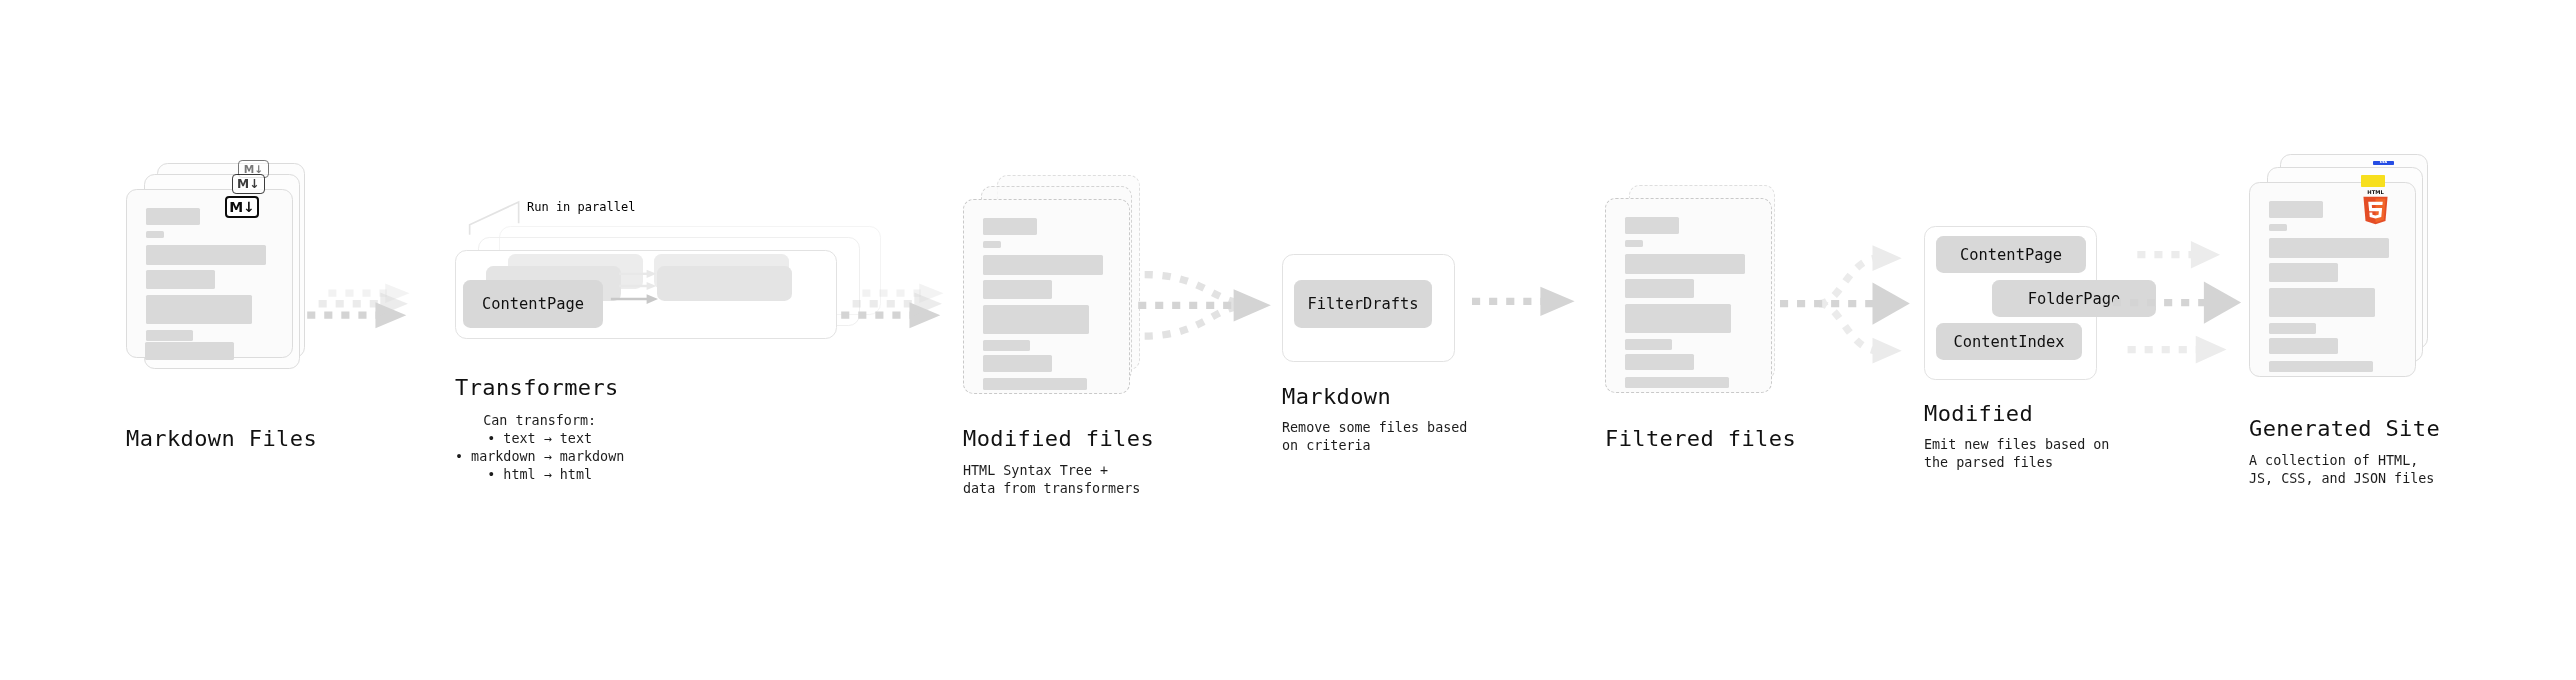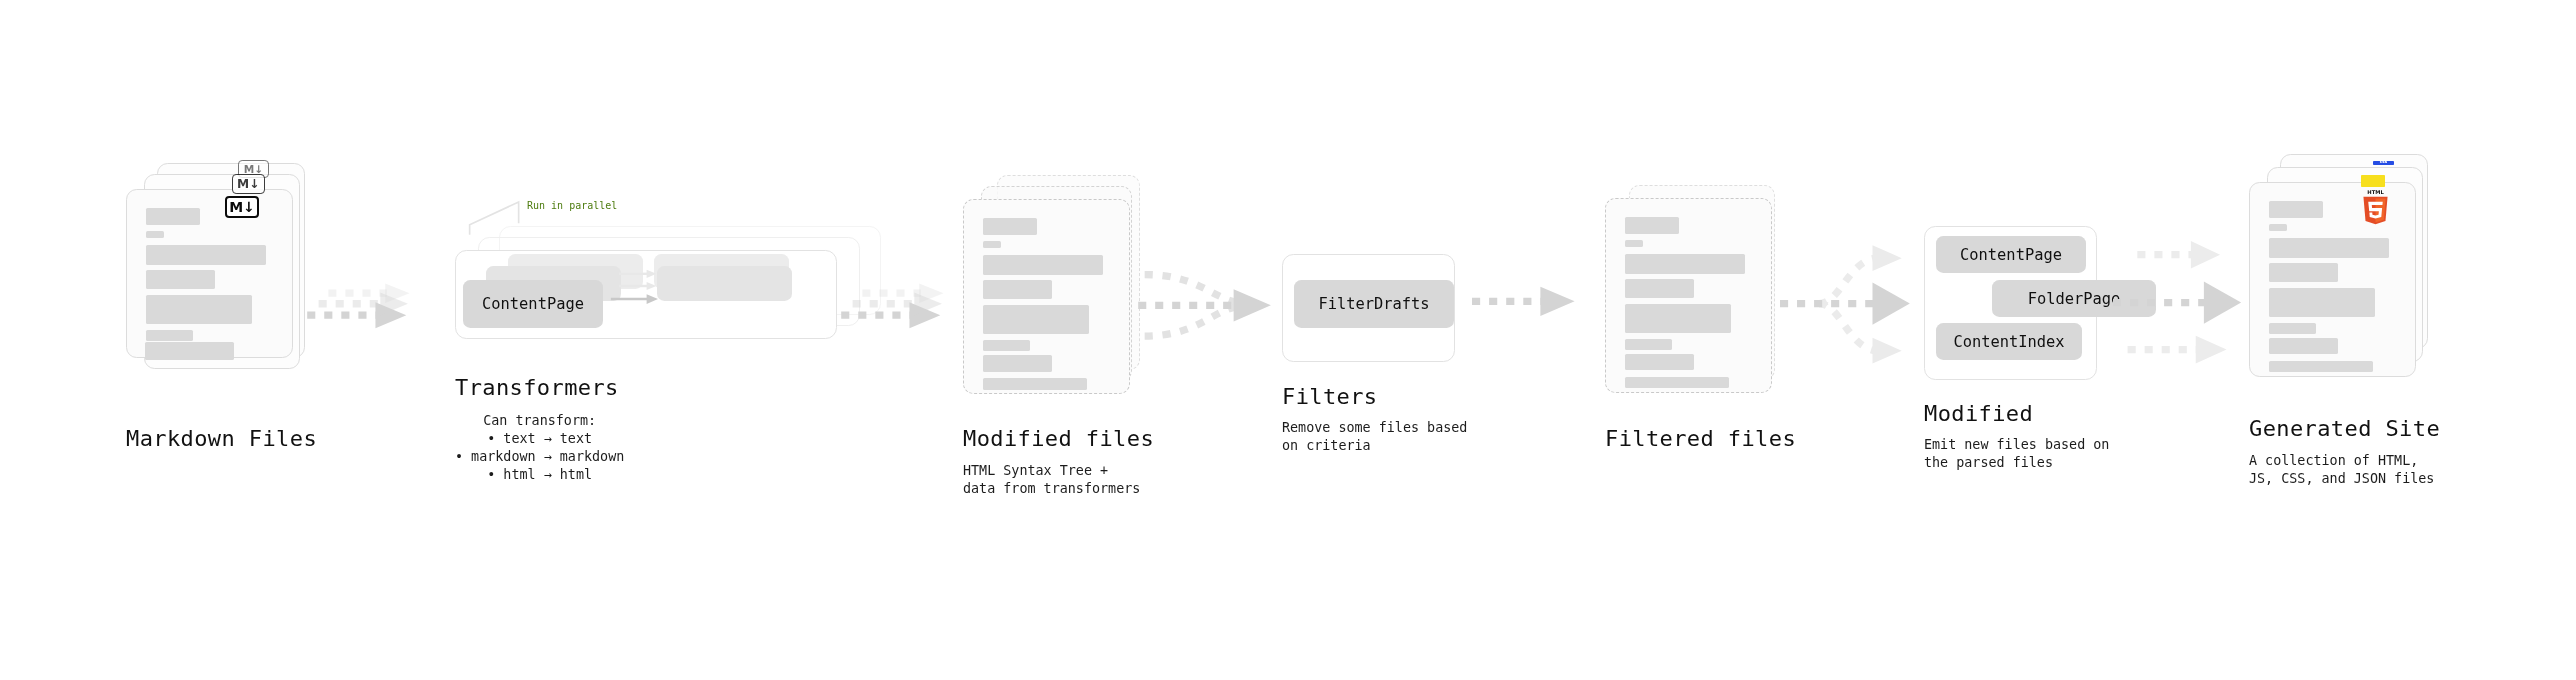--- a/index.html
+++ b/index.html
@@ -61,21 +61,21 @@
     background:#d8d8d8;display:flex;align-items:center;justify-content:center;
     font-family:"DejaVu Sans Mono","Liberation Mono",monospace;
     font-size:15.4px;color:#101010;white-space:nowrap;
   }
   .chip.g1{background:#ececec;color:transparent;}
   .chip.g2{background:#e4e4e4;color:transparent;}
 
   .runlabel{
     position:absolute;
     font-family:"DejaVu Sans Mono","Liberation Mono",monospace;
-    font-size:10px;color:#4d7c0f;white-space:nowrap;
+    font-size:12px;color:#000000;white-space:nowrap;
   }
   svg{overflow:visible;}
 </style>
 </head>
 <body>
 
 <div id="stage">
 
   <div class="stack abs" style="left:126px;top:163px;">
     <div class="doc l3" style="left:31px;top:0px;width:148px;height:195px;"></div>
@@ -188,24 +188,24 @@
       <path d="M8,18 C70,18 88,44 120,52"></path>
       <path d="M8,94 C70,94 88,66 120,58"></path>
     </g>
     <g stroke="#d4d4d4" stroke-width="9" stroke-dasharray="10 11" fill="#d4d4d4">
       <line x1="0" y1="56" x2="122" y2="56"></line>
       <polygon points="118,36 164,56 118,76" stroke="none"></polygon>
     </g>
   </svg>
 
   <div class="gbox" style="left:1282px;top:254px;width:173px;height:108px;"></div>
-  <div class="chip" style="left:1294px;top:280px;width:160px;height:48px;">
+  <div class="chip" style="left:1294px;top:280px;width:138px;height:48px;">
     <span>FilterDrafts</span>
   </div>
-  <div class="title abs" style="left:1282px;top:384px;">Filters</div>
+  <div class="title abs" style="left:1282px;top:384px;">Markdown</div>
   <div class="sub abs" style="left:1282px;top:419px;">Remove some files based
 on criteria</div>
 
   <svg class="abs" style="left:1472px;top:280px;" width="114" height="41" viewBox="0 0 140 50">
     <g stroke="#d4d4d4" stroke-width="9" stroke-dasharray="10 11" fill="#d4d4d4">
       <line x1="0" y1="26" x2="86" y2="26"></line>
       <polygon points="84,8 126,26 84,44" stroke="none"></polygon>
     </g>
   </svg>
 

